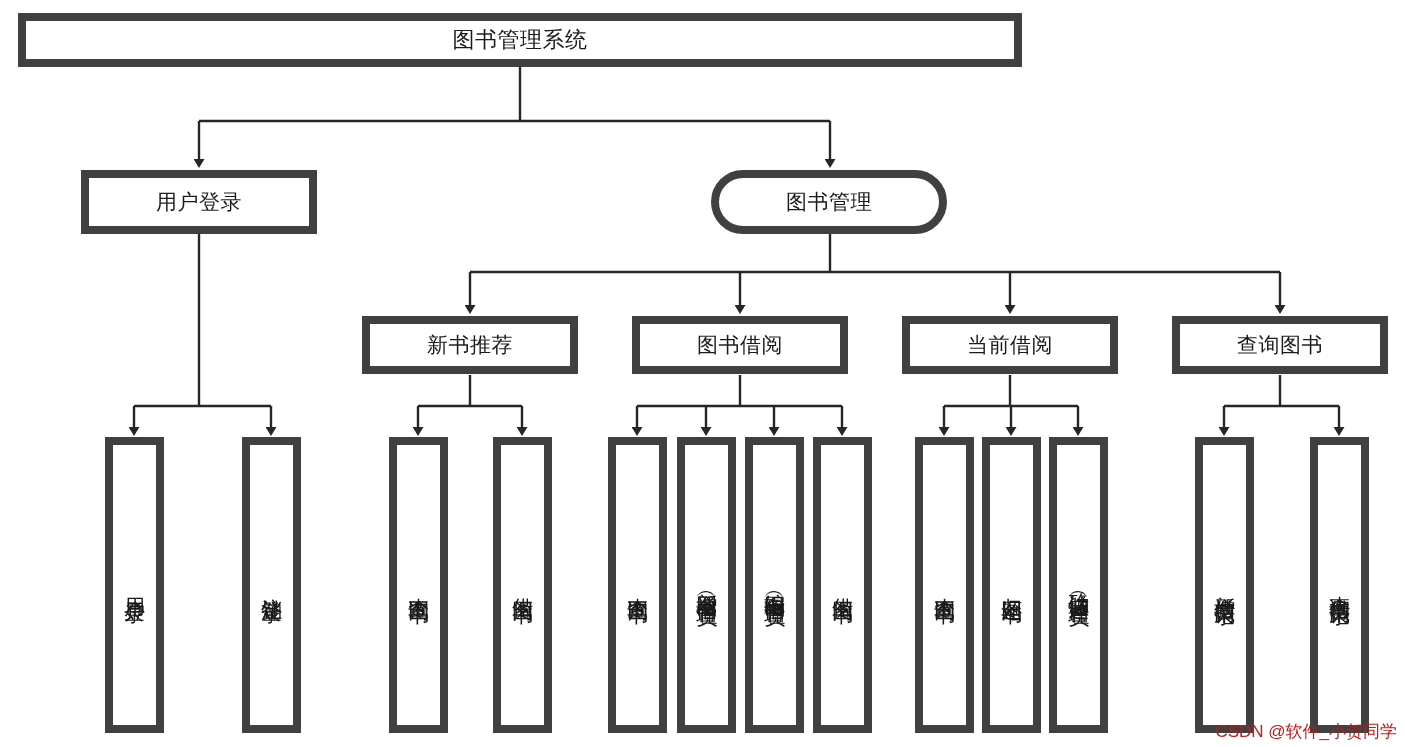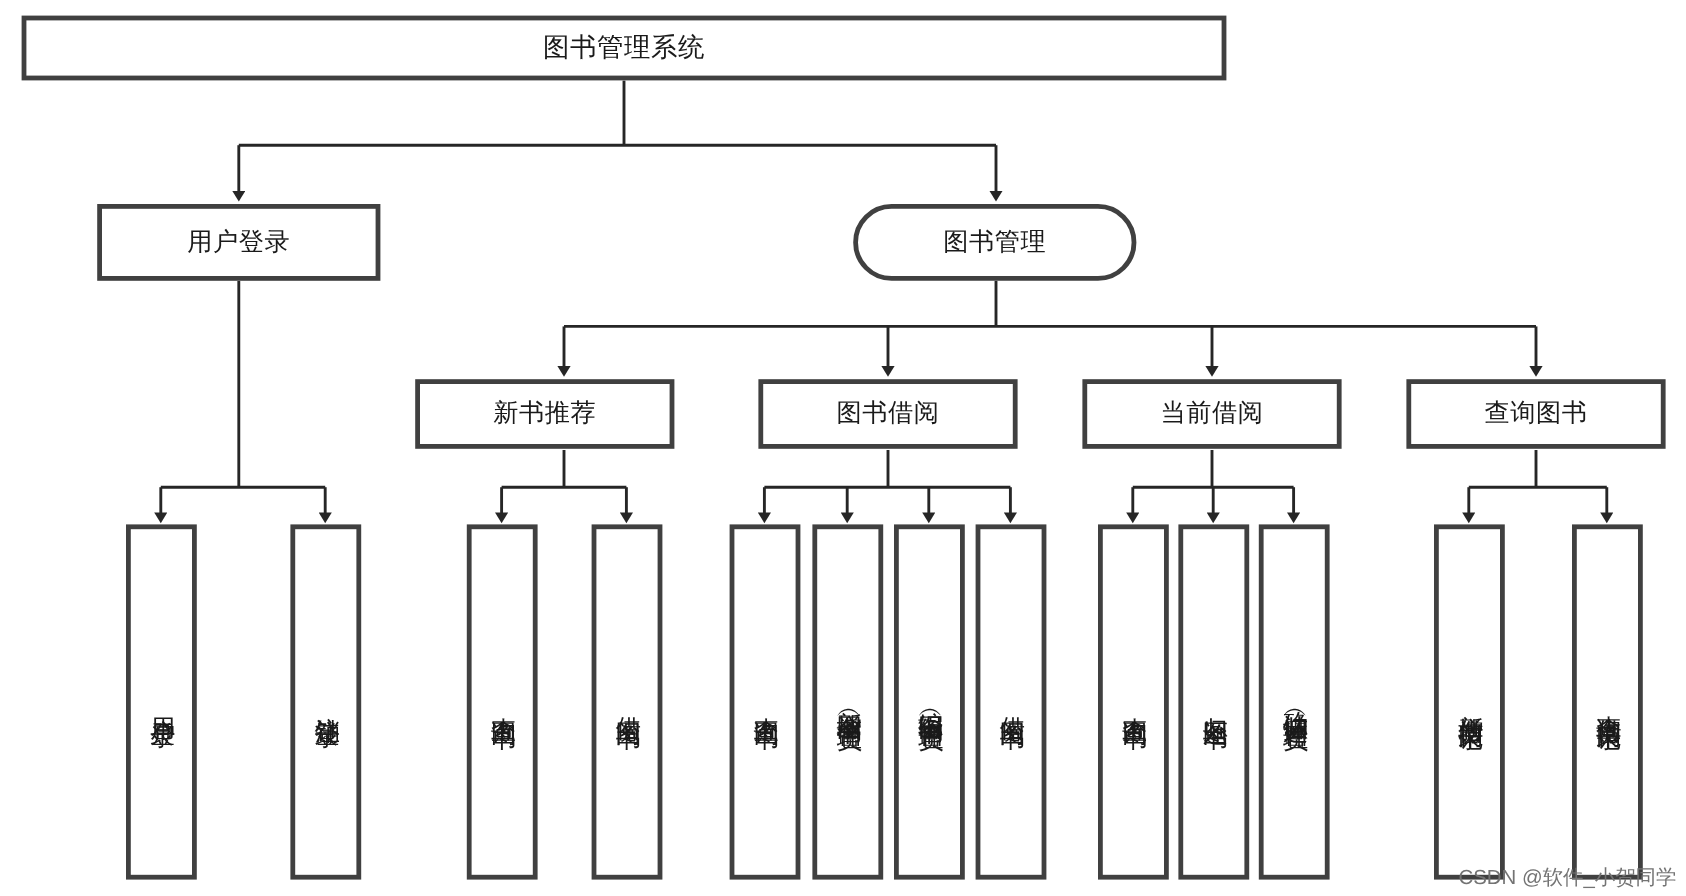--- a/index.html
+++ b/index.html
@@ -22,21 +22,21 @@
     position: absolute;
     left: 0;
     top: 0;
     width: 1405px;
     height: 747px;
   }
   .node-box {
     position: absolute;
     box-sizing: border-box;
     background: #ffffff;
-    border: 4px solid #404040;
+    border: 8px solid #404040;
     display: flex;
     align-items: center;
     justify-content: center;
     text-align: center;
   }
   .node-label-h {
     font-size: 21px;
     color: #1a1a1a;
     line-height: 1.25;
     letter-spacing: 0.5px;
@@ -52,21 +52,21 @@
     white-space: nowrap;
   }
   .root-label {
     font-size: 22px;
   }
   .watermark {
     position: absolute;
     right: 8px;
     bottom: 4px;
     font-size: 17px;
-    color: #737373;
+    color: #b91c1c;
     white-space: nowrap;
     user-select: none;
     pointer-events: none;
   }
 </style>
 </head>
 <body>
 
 <div id="diagram-root">
 
@@ -128,21 +128,21 @@
   </div>
 
   <div class="node-box" style="left:81px; top:170px; width:236px; height:64px;">
     <span class="node-label-h">用户登录</span>
   </div>
 
   <div class="node-box" style="left:711px; top:170px; width:236px; height:64px;border-radius:32px;">
     <span class="node-label-h">图书管理</span>
   </div>
 
-  <div class="node-box" style="left:346px; top:316px; width:216px; height:58px;">
+  <div class="node-box" style="left:362px; top:316px; width:216px; height:58px;">
     <span class="node-label-h">新书推荐</span>
   </div>
 
   <div class="node-box" style="left:902px; top:316px; width:216px; height:58px;">
     <span class="node-label-h">当前借阅</span>
   </div>
 
   <div class="node-box" style="left:632px; top:316px; width:216px; height:58px;">
     <span class="node-label-h">图书借阅</span>
   </div>

